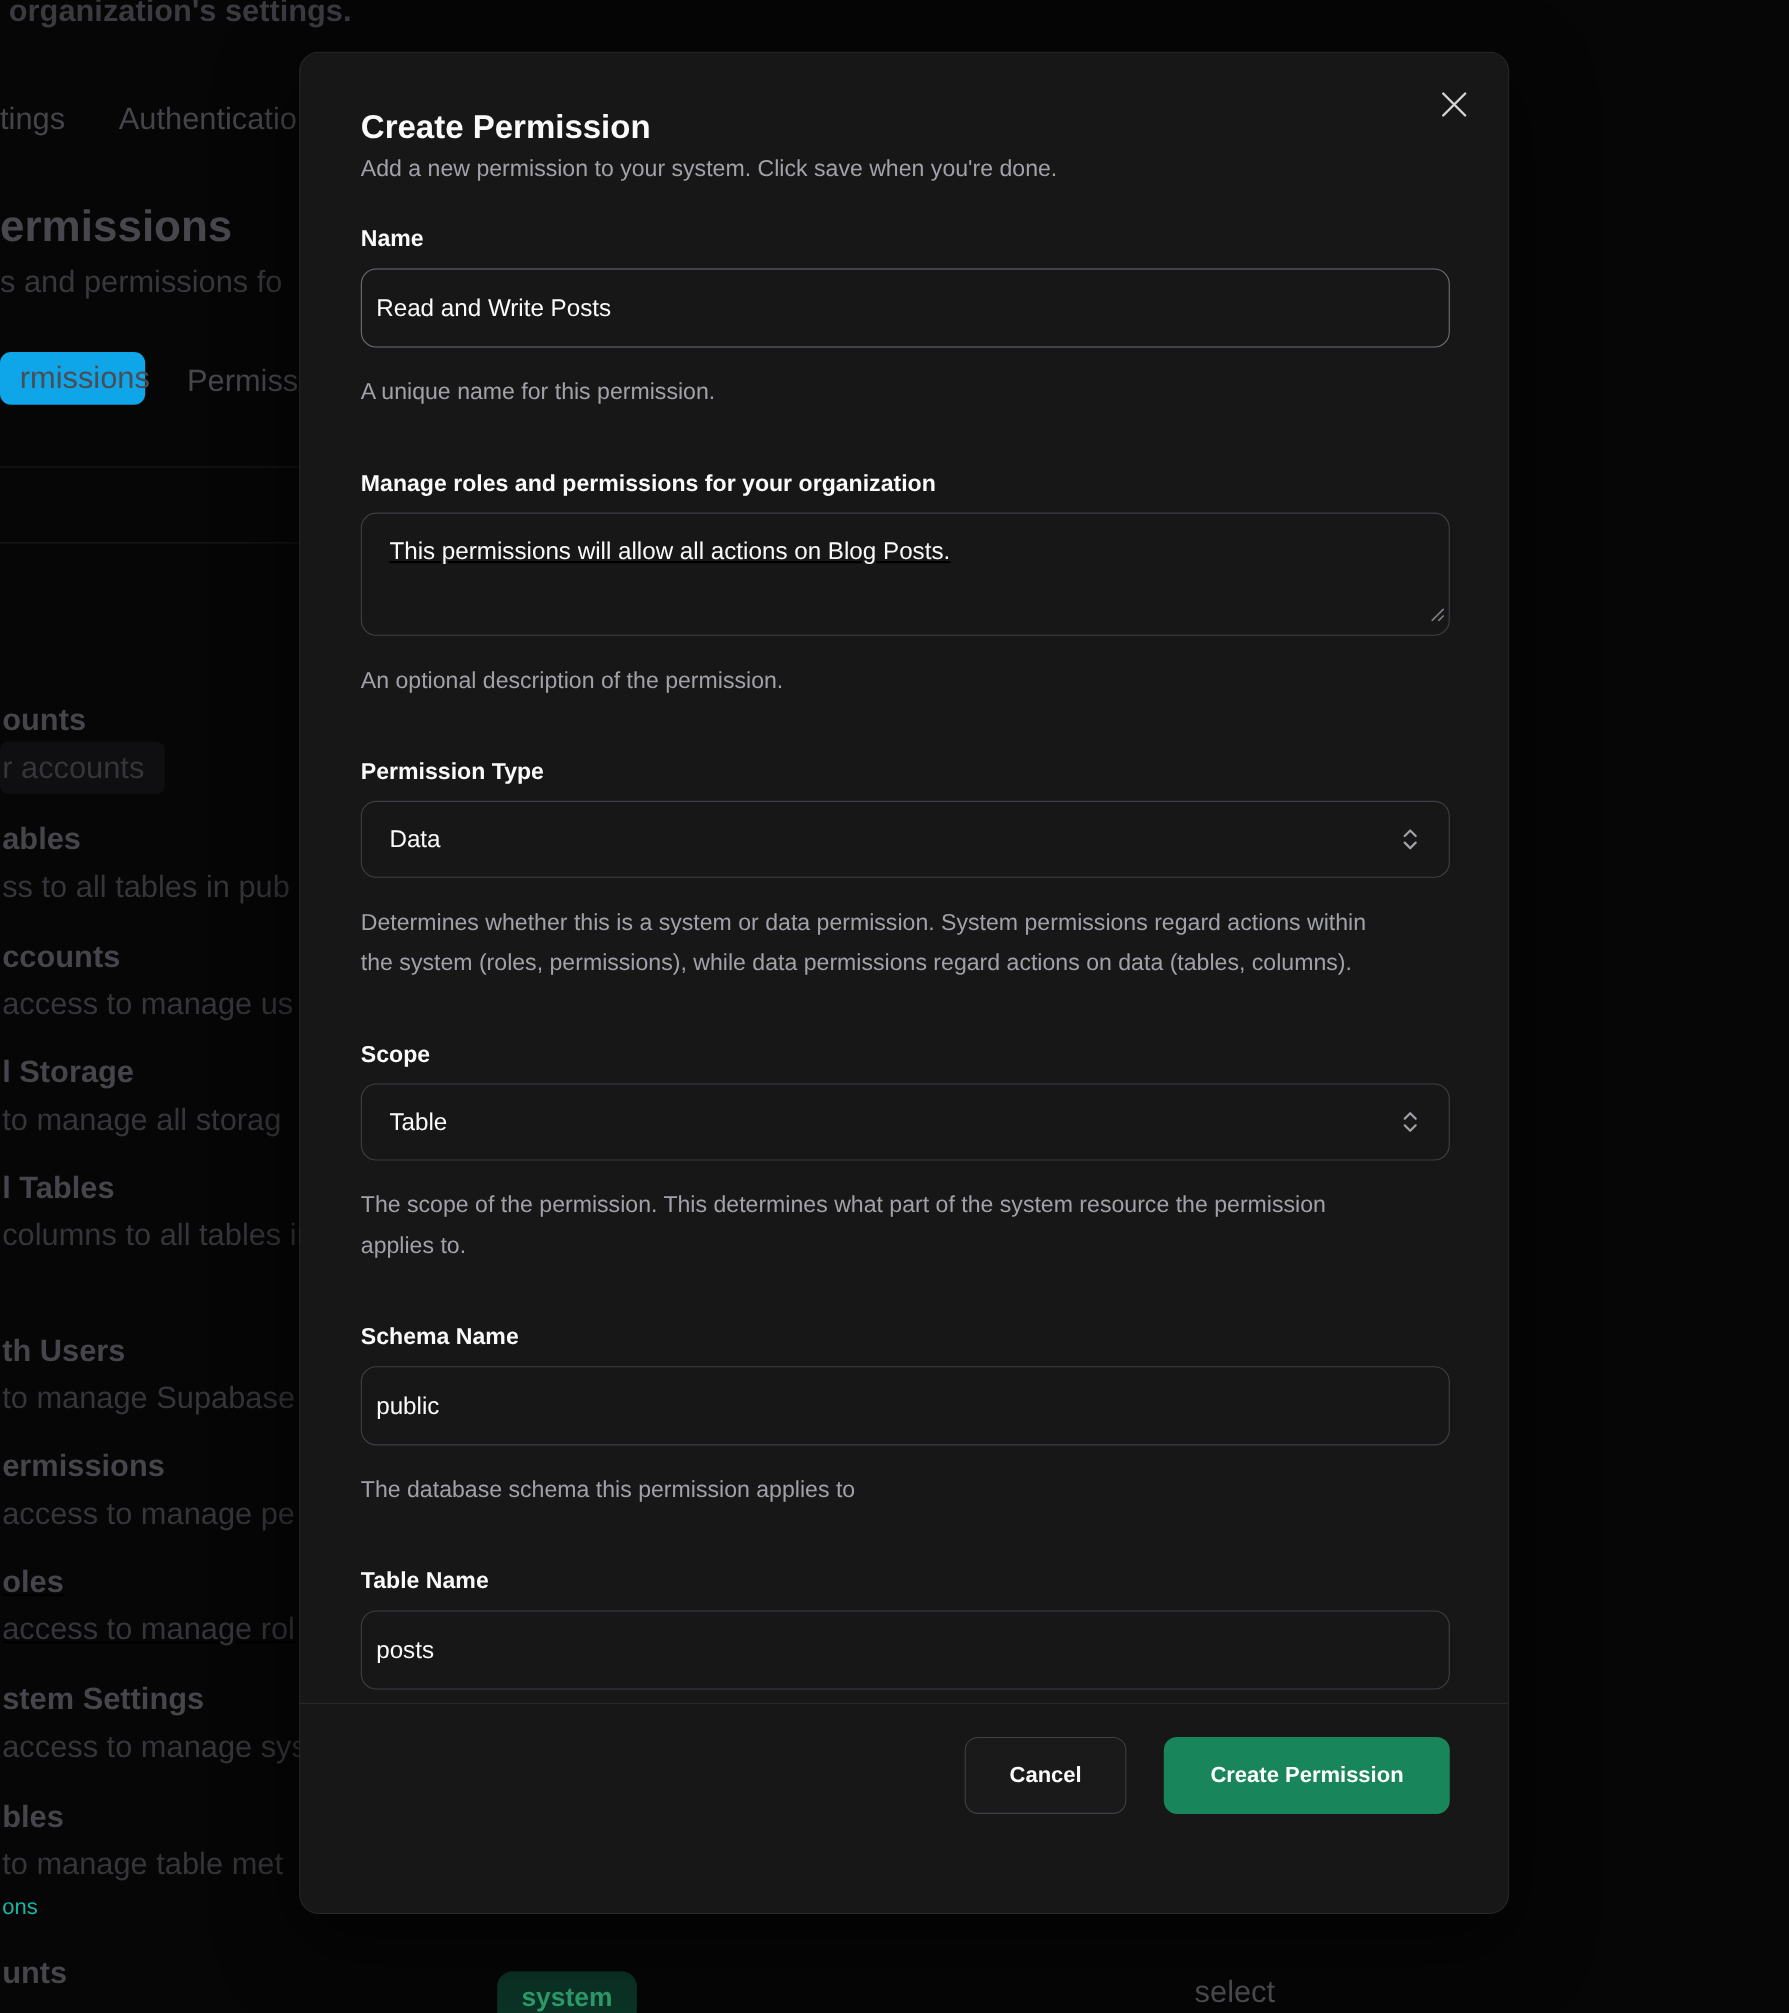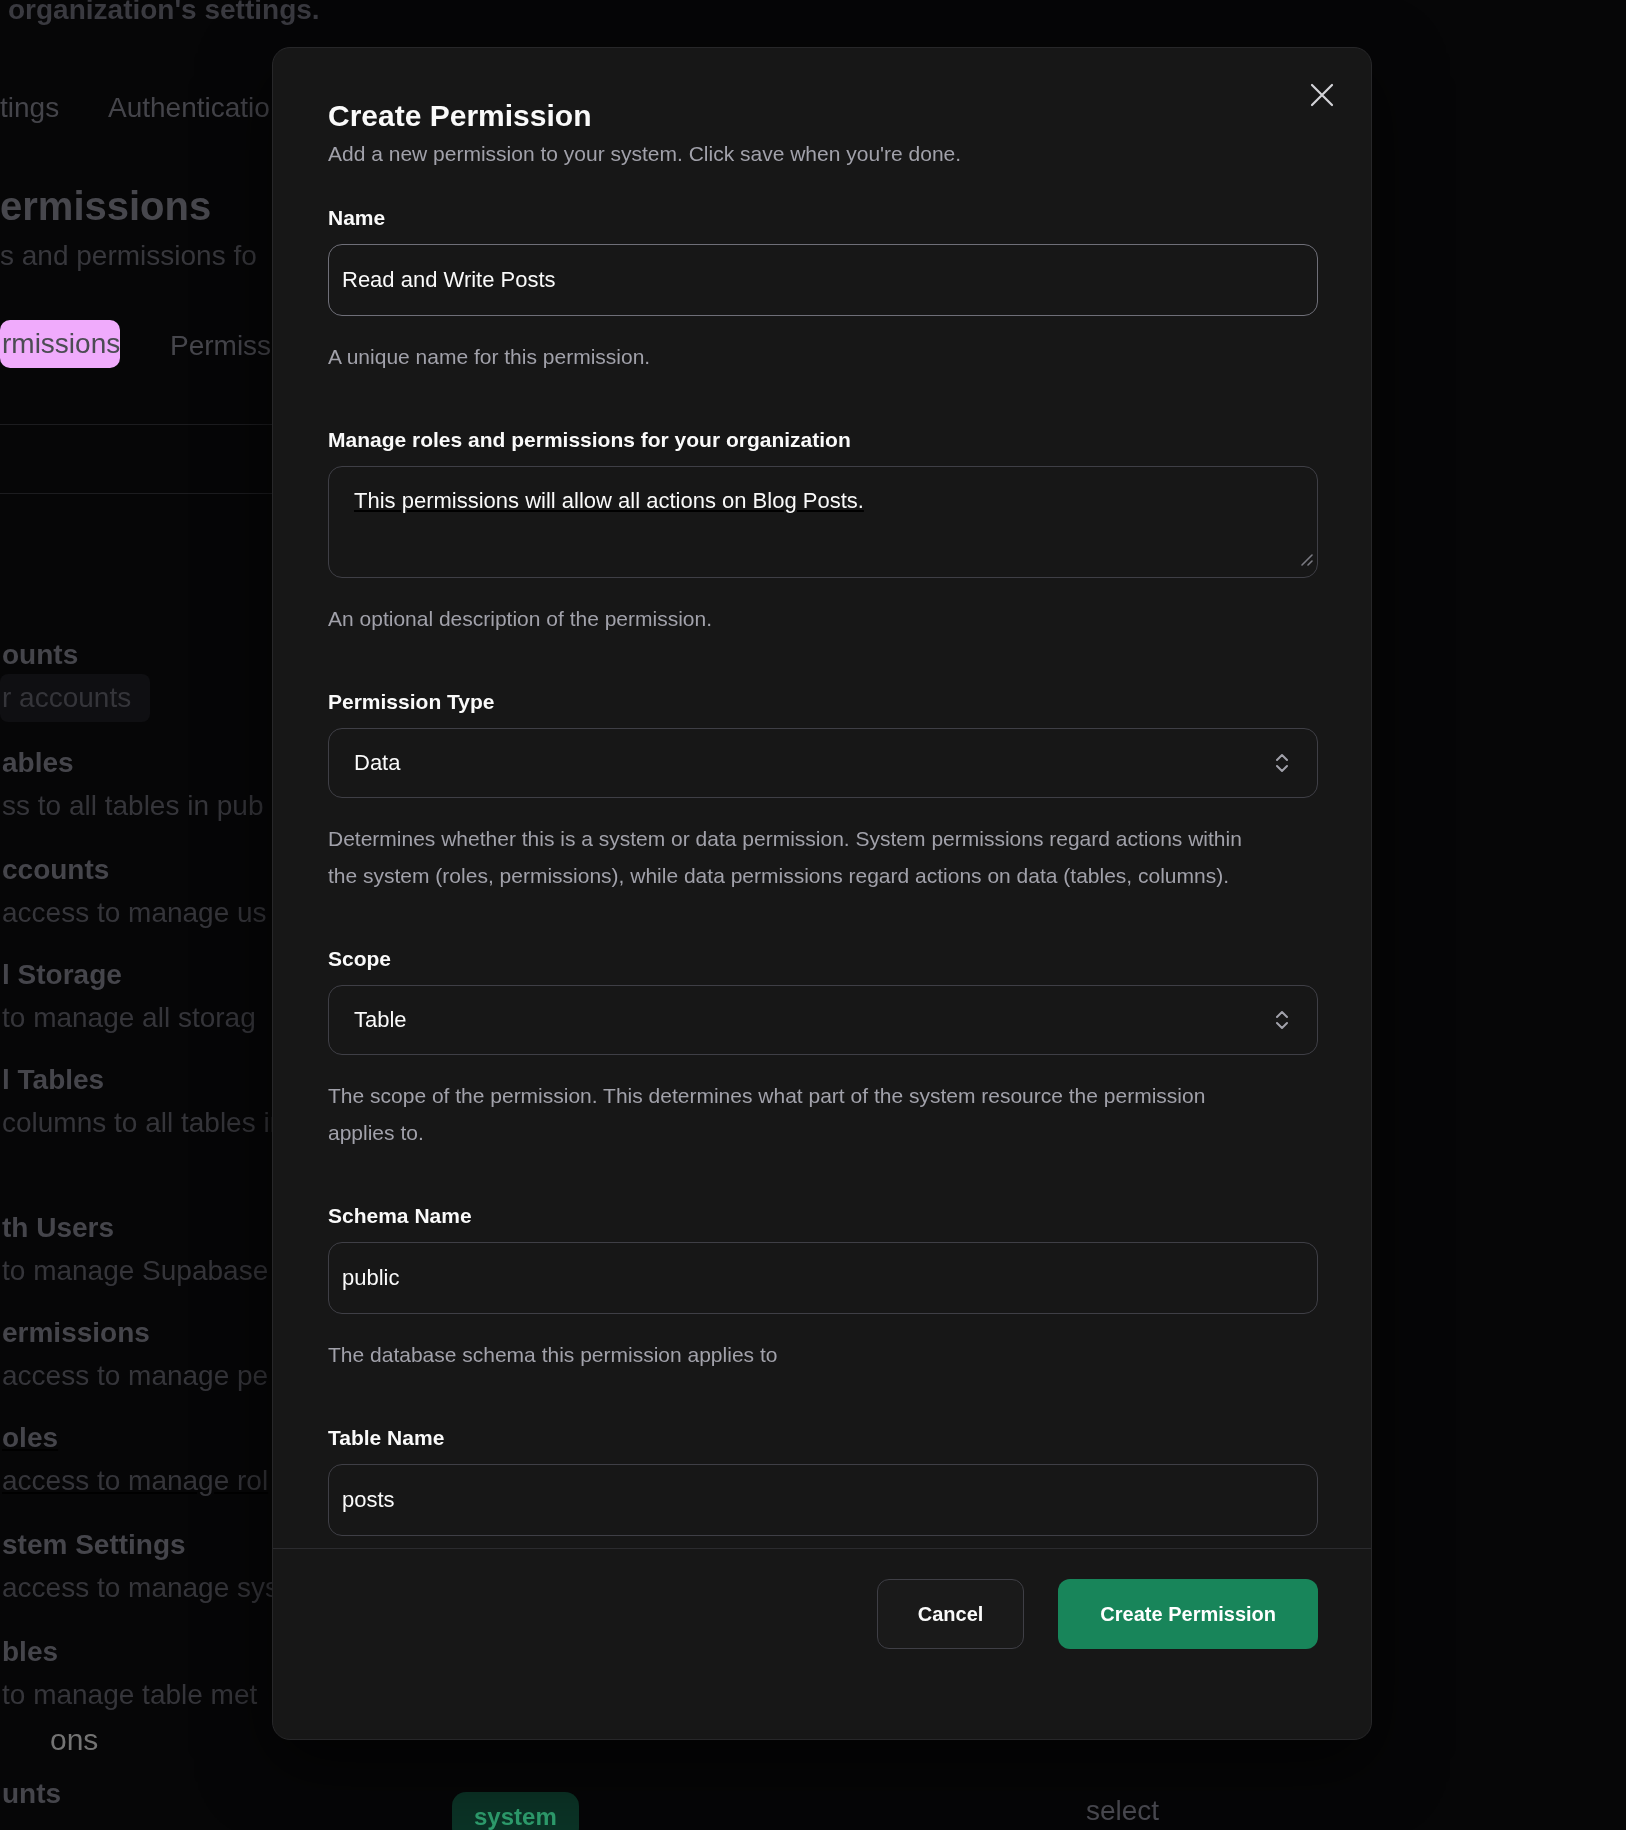--- a/index.html
+++ b/index.html
@@ -12,32 +12,32 @@
     -webkit-font-smoothing: antialiased;
   }
 
   
   .bg { position: absolute; inset: 0; }
   .bg-toptext { position: absolute; left: 8px; top: -6px; font-size: 28px; color: #3a3a40; font-weight: bold; }
   .bg-tab { position: absolute; top: 92px; font-size: 28px; color: #44444a; }
   .bg-h1 { position: absolute; left: 0; top: 184px; font-size: 40px; font-weight: bold; color: #47474d; }
   .bg-sub { position: absolute; left: 0; top: 240px; font-size: 28px; color: #37373c; }
   .bg-pill-selected {
-    position: absolute; left: 0; top: 320px; width: 120px; height: 48px;
-    background: #f0abfc; border-radius: 10px;
-    display: flex; align-items: center; padding-left: 2px;
+    position: absolute; left: 0; top: 320px; width: 132px; height: 48px;
+    background: #0ea5e9; border-radius: 10px;
+    display: flex; align-items: center; padding-left: 18px;
     font-size: 28px; color: #4c4c53;
   }
   .bg-pill-next { position: absolute; left: 170px; top: 330px; font-size: 28px; color: #46464c; }
   .bg-hr { position: absolute; left: 0; width: 280px; border-top: 1px solid #1c1c1f; }
   .bg-rowhl { position: absolute; left: 0; top: 674px; width: 150px; height: 48px; background: #0f0f12; border-radius: 8px; }
   .bg-row { position: absolute; left: 2px; }
   .bg-row .rname { display: block; font-size: 28px; font-weight: bold; color: #45454b; line-height: 34px; }
   .bg-row .rdesc { display: block; margin-top: 9px; font-size: 28px; color: #35353a; line-height: 34px; }
-  .bg-ons { position: absolute; left: 2px; top: 1723px; font-size: 30px; color: #737373; margin-left: 48px; }
+  .bg-ons { position: absolute; left: 2px; top: 1723px; font-size: 20px; color: #14b8a6; }
   .bg-unts { position: absolute; left: 2px; top: 1778px; font-size: 28px; font-weight: bold; color: #45454b; }
   .bg-badge {
     position: absolute; left: 452px; top: 1792px; height: 50px;
     background: #0b3326; border-radius: 14px;
     display: inline-flex; align-items: center; padding: 0 22px;
     font-size: 24px; font-weight: bold; color: #2e9e6e;
   }
   .bg-select-text { position: absolute; left: 1086px; top: 1795px; font-size: 28px; color: #4b4b52; }
 
   

